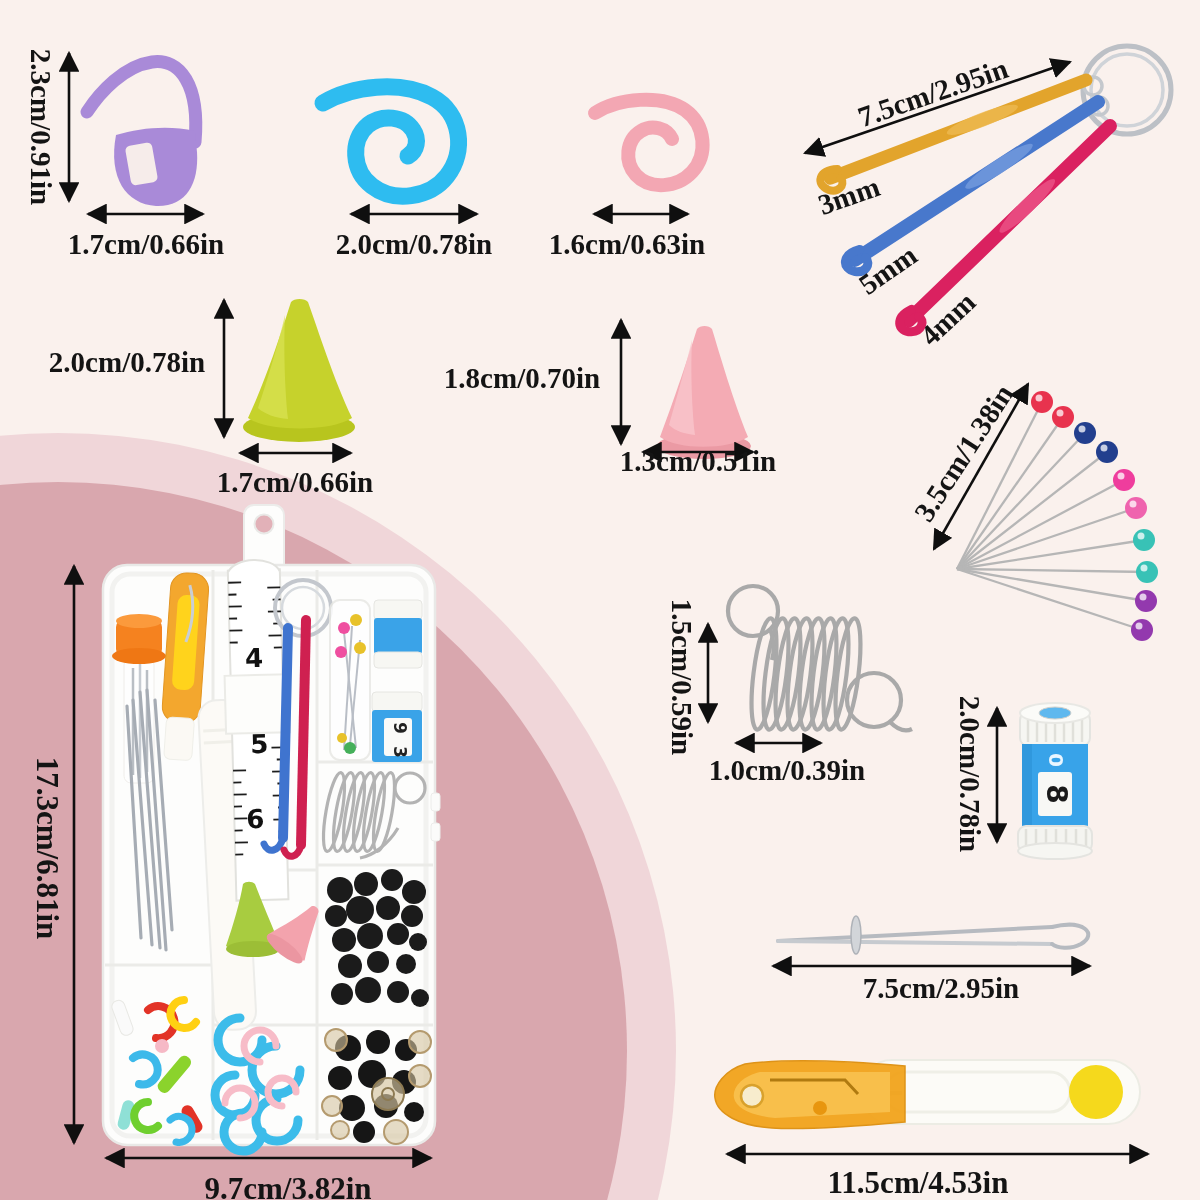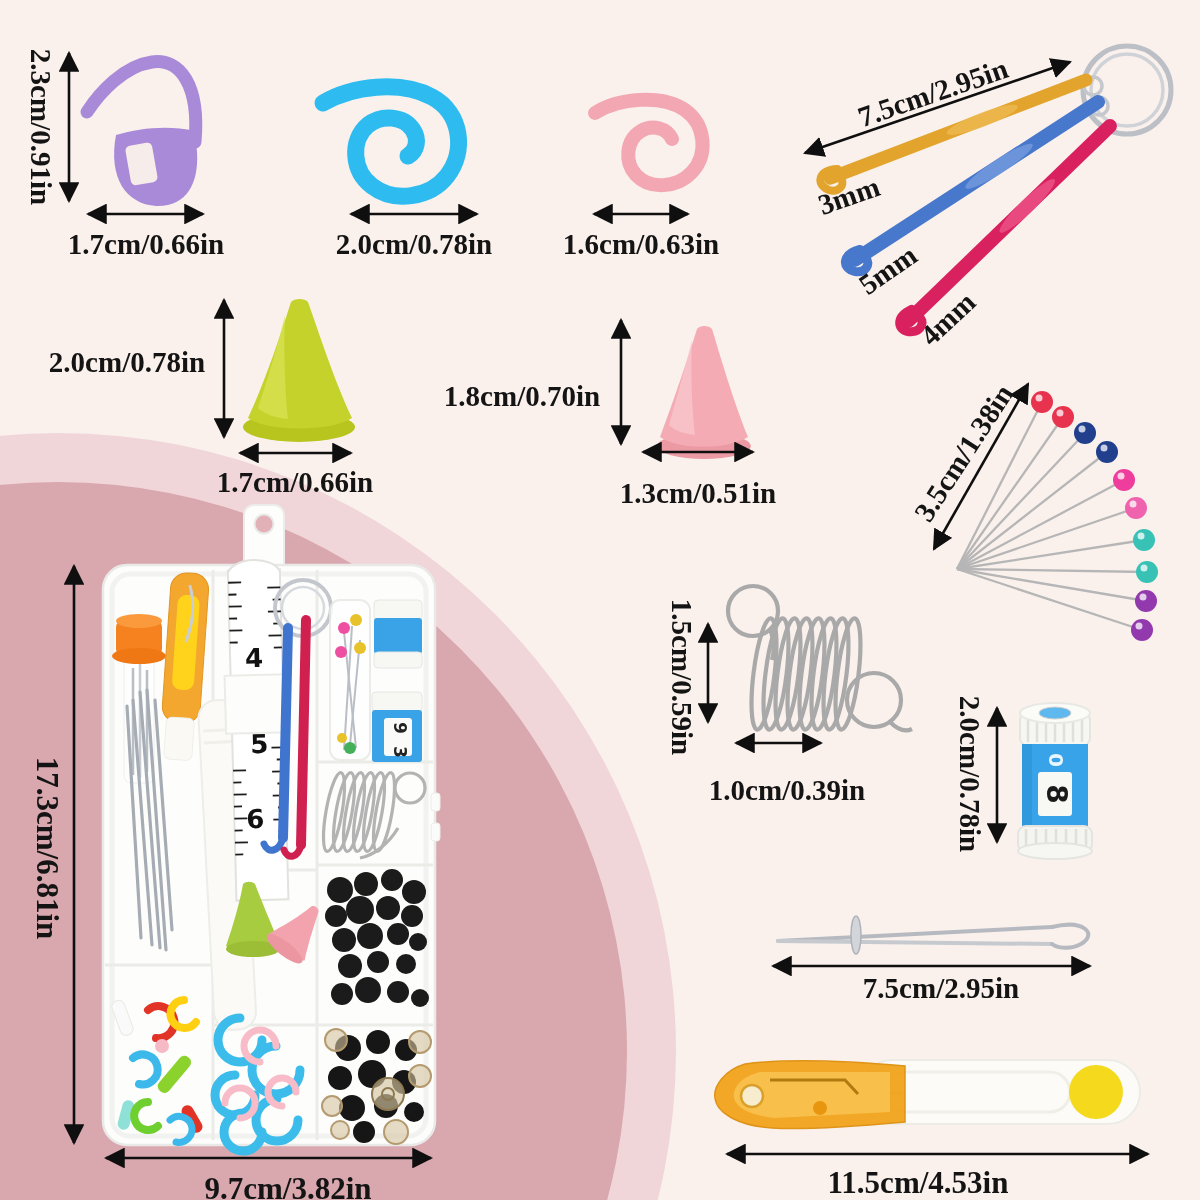--- a/index.html
+++ b/index.html
@@ -399,30 +399,30 @@
       <line x1="74" y1="566" x2="74" y2="1143"></line>
       <line x1="106" y1="1158" x2="431" y2="1158"></line>
       <line x1="773" y1="966" x2="1090" y2="966"></line>
       <line x1="727" y1="1154" x2="1148" y2="1154"></line>
     </g>
   </svg>
 
   <div class="dim" style="left:40px;top:127px;--r:90deg">2.3cm/0.91in</div>
   <div class="dim" style="left:146px;top:244px">1.7cm/0.66in</div>
   <div class="dim" style="left:414px;top:244px">2.0cm/0.78in</div>
-  <div class="dim" style="left:641px;top:244px">1.6cm/0.63in</div>
+  <div class="dim" style="left:627px;top:244px">1.6cm/0.63in</div>
   <div class="dim" style="left:933px;top:93px;--r:-19deg">7.5cm/2.95in</div>
   <div class="dim" style="left:849px;top:196px;--r:-19deg">3mm</div>
   <div class="dim" style="left:888px;top:270px;--r:-35deg">5mm</div>
   <div class="dim" style="left:948px;top:319px;--r:-43deg">4mm</div>
   <div class="dim" style="left:127px;top:362px">2.0cm/0.78in</div>
   <div class="dim" style="left:295px;top:482px">1.7cm/0.66in</div>
-  <div class="dim" style="left:522px;top:396px">1.8cm/0.70in</div>
-  <div class="dim" style="left:698px;top:493px">1.3cm/0.51in</div>
+  <div class="dim" style="left:522px;top:378px">1.8cm/0.70in</div>
+  <div class="dim" style="left:698px;top:461px">1.3cm/0.51in</div>
   <div class="dim" style="left:964px;top:453px;--r:-57deg">3.5cm/1.38in</div>
   <div class="dim" style="left:681px;top:677px;--r:90deg">1.5cm/0.59in</div>
-  <div class="dim" style="left:787px;top:790px">1.0cm/0.39in</div>
+  <div class="dim" style="left:787px;top:770px">1.0cm/0.39in</div>
   <div class="dim" style="left:969px;top:774px;--r:90deg">2.0cm/0.78in</div>
   <div class="dim big" style="left:47px;top:848px;--r:90deg">17.3cm/6.81in</div>
   <div class="dim big" style="left:288px;top:1188px">9.7cm/3.82in</div>
   <div class="dim" style="left:941px;top:988px">7.5cm/2.95in</div>
   <div class="dim big" style="left:918px;top:1182px">11.5cm/4.53in</div>
 </div>
 
 </body></html>

